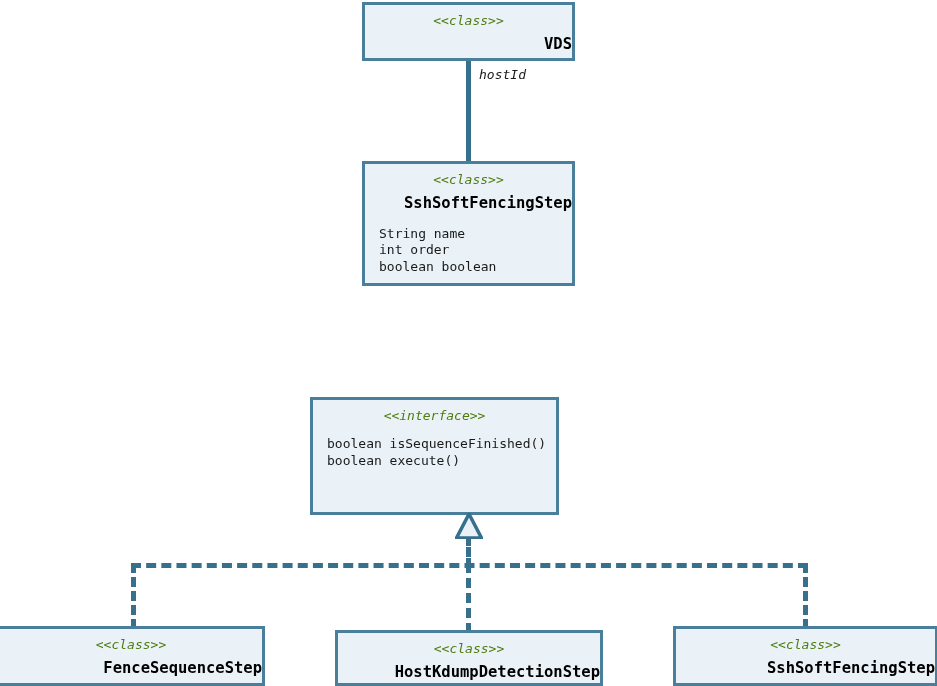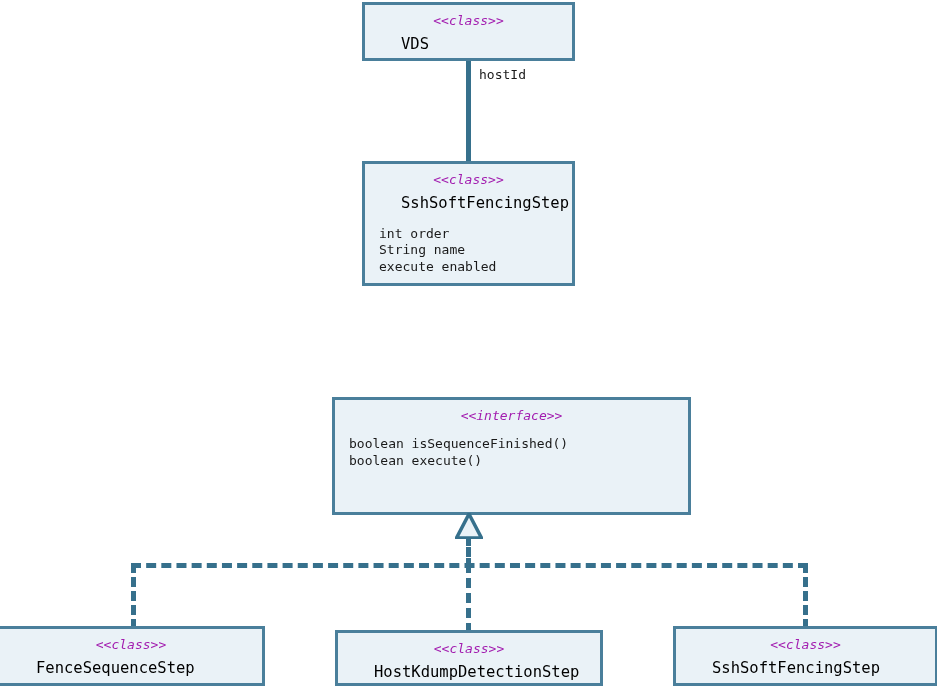--- a/index.html
+++ b/index.html
@@ -29,29 +29,29 @@
     box-sizing: border-box;
     background: #eaf2f7;
     border: 3px solid #4a7f9b;
     z-index: 3;
   }
   .uml-stereotype {
     text-align: center;
     font-family: "DejaVu Sans Mono", monospace;
     font-style: italic;
     font-size: 13px;
-    color: #a21caf;
+    color: #4d7c0f;
     line-height: 1;
     padding-top: 9px;
     white-space: nowrap;
   }
   .uml-name {
-    text-align: left;
+    text-align: right;
     font-family: "DejaVu Sans Mono", monospace;
-    font-weight: normal;
+    font-weight: bold;
     font-size: 15.5px;
     color: #000000;
     line-height: 1;
     padding-top: 10px;
     white-space: nowrap;
     margin-left: 36px;
   }
   .uml-members {
     padding: 14px 0 0 14px;
     font-family: "DejaVu Sans Mono", monospace;
@@ -59,21 +59,21 @@
     color: #1a1a1a;
     line-height: 16.5px;
   }
   .uml-member-line {
     white-space: nowrap;
   }
 
   
   #box-vds        { left: 362px; top: 2px;   width: 213px; height: 59px; }
   #box-fss        { left: 362px; top: 161px; width: 213px; height: 125px; }
-  #box-iface      { left: 332px; top: 397px; width: 359px; height: 118px; }
+  #box-iface      { left: 310px; top: 397px; width: 249px; height: 118px; }
   #box-ssh        { left: -3px;  top: 626px; width: 268px; height: 60px; }
   #box-hkds       { left: 335px; top: 630px; width: 268px; height: 56px; }
   #box-hkd        { left: 673px; top: 626px; width: 265px; height: 60px; }
 
   
   .assoc-line {
     position: absolute;
     background: #36708c;
     z-index: 1;
   }
@@ -88,20 +88,21 @@
     position: absolute;
     font-family: "DejaVu Sans Mono", monospace;
     font-size: 13px;
     color: #1a1a1a;
     white-space: nowrap;
     z-index: 4;
   }
   #label-hostid {
     left: 479px;
     top: 67px;
+    font-style: italic;
   }
 
   
   .dashed-h {
     position: absolute;
     height: 0;
     border-top: 5px dashed #36708c;
     z-index: 1;
   }
   .dashed-v {
@@ -136,23 +137,23 @@
     <div class="uml-name">VDS</div>
   </div>
 
   <div class="assoc-line" id="assoc-vds-fss"></div>
   <div class="assoc-label" id="label-hostid">hostId</div>
 
   <div class="uml-box" id="box-fss">
     <div class="uml-stereotype">&lt;&lt;class&gt;&gt;</div>
     <div class="uml-name">SshSoftFencingStep</div>
     <div class="uml-members">
+      <div class="uml-member-line">String name</div>
       <div class="uml-member-line">int order</div>
-      <div class="uml-member-line">String name</div>
-      <div class="uml-member-line">execute enabled</div>
+      <div class="uml-member-line">boolean boolean</div>
     </div>
   </div>
 
   <div class="uml-box" id="box-iface">
     <div class="uml-stereotype">&lt;&lt;interface&gt;&gt;</div>
     <div class="uml-members">
       <div class="uml-member-line">boolean isSequenceFinished()</div>
       <div class="uml-member-line">boolean execute()</div>
     </div>
   </div>

